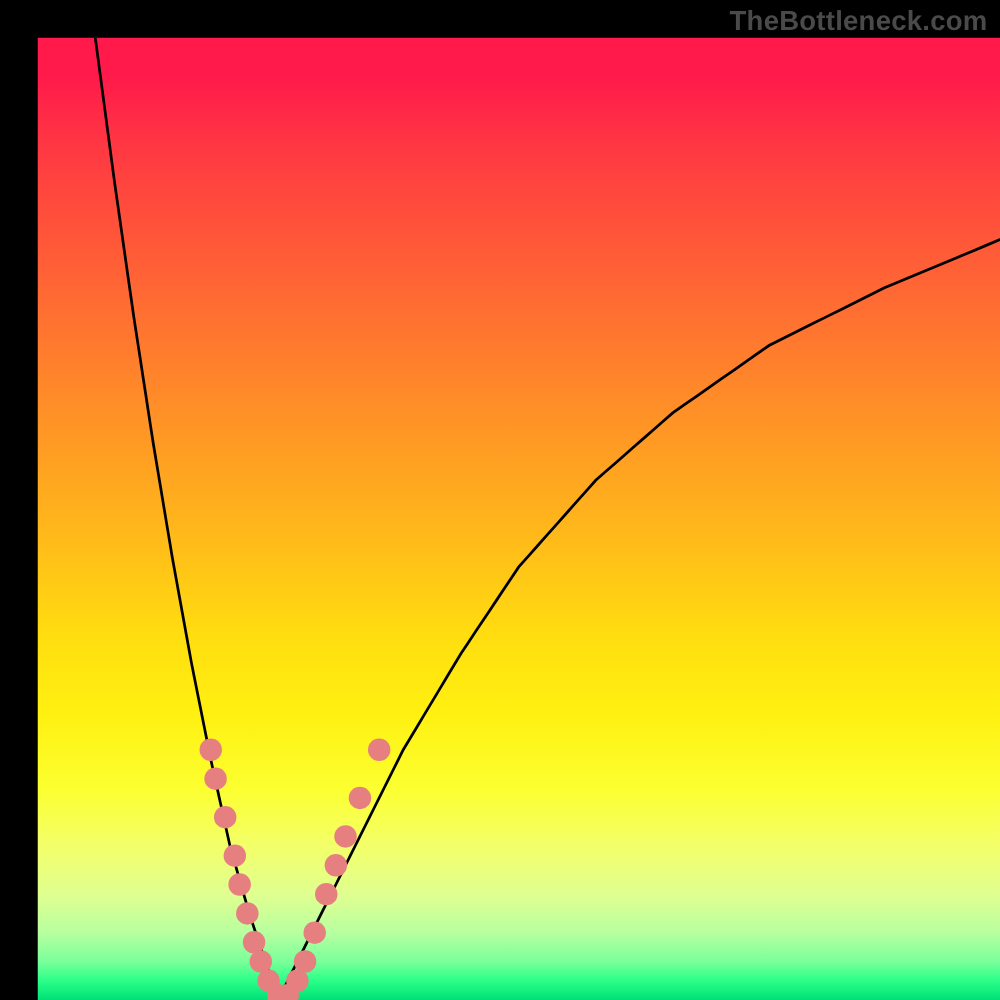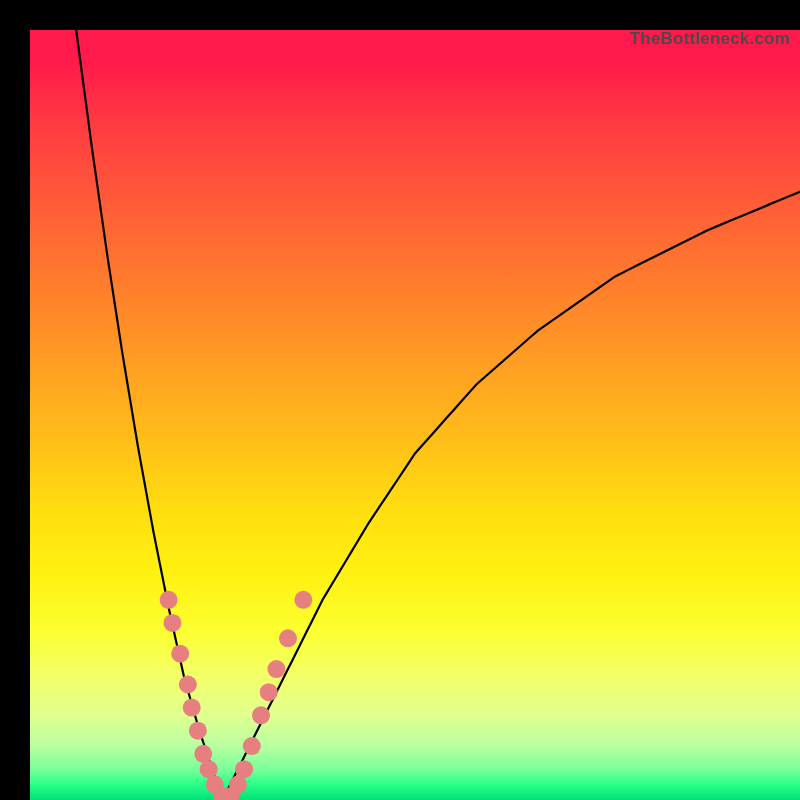--- a/index.html
+++ b/index.html
@@ -13,26 +13,25 @@
   .outer-frame {
     width: 800px;
     height: 800px;
     background: #000000;
     position: relative;
   }
   .watermark {
     position: absolute;
     top: 4px;
     right: 10px;
-    font-size: 17px;
+    font-size: 22px;
     font-weight: 600;
     color: #4a4a4a;
     letter-spacing: 0.2px;
     z-index: 10;
-    margin-top: 25px;
   }
   .plot-area {
     position: absolute;
     top: 30px;
     left: 30px;
     width: 770px;   
     height: 770px;  
     overflow: hidden;
   }
   .gradient-bg {

